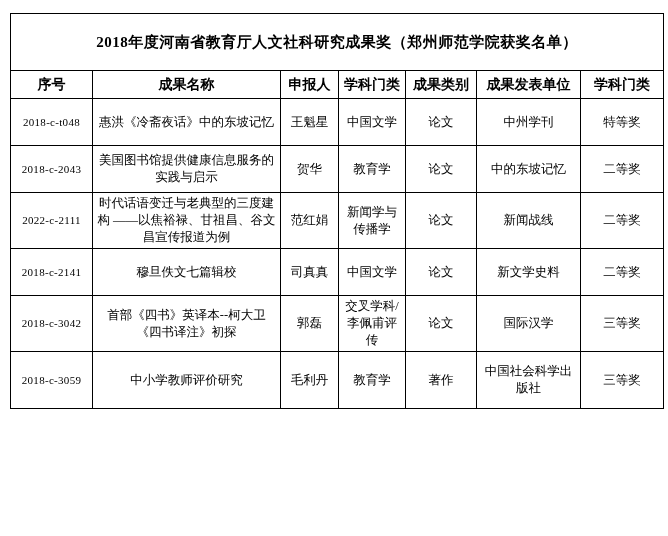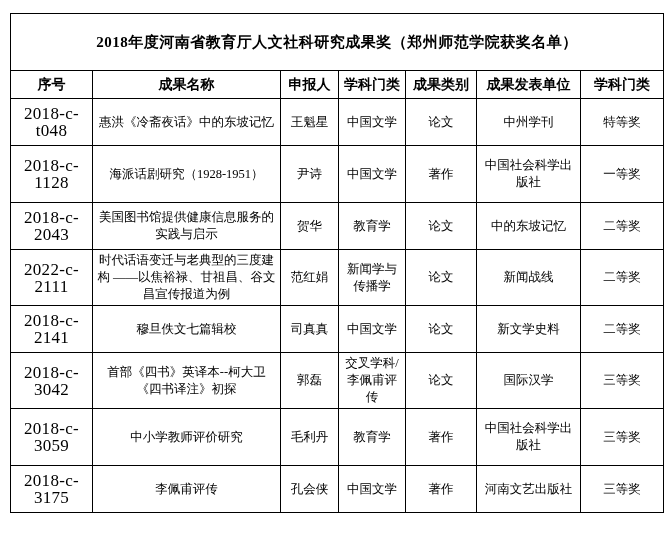--- a/index.html
+++ b/index.html
@@ -39,21 +39,21 @@
     height: 28px;
     font-size: 14px;
     font-weight: bold;
   }
   .data-row td {
     height: 47px;
     font-size: 12.5px;
     line-height: 17px;
   }
   .data-row td.cell-id {
-    font-size: 17px;
+    font-size: 11px;
     letter-spacing: 0.3px;
     word-break: keep-all;
     padding: 1px 1px;
   }
   .data-row td.cell-publisher {
     padding: 11px 2px;
   }
 </style>
 </head>
 <body>
@@ -82,29 +82,20 @@
       <th>学科门类</th>
     </tr>
     <tr class="data-row">
       <td class="cell-id">2018-c-t048</td>
       <td>惠洪《冷斋夜话》中的东坡记忆</td>
       <td>王魁星</td>
       <td>中国文学</td>
       <td>论文</td>
       <td class="cell-publisher">中州学刊</td>
       <td>特等奖</td>
-    </tr>
-    <tr class="data-row">
-      <td class="cell-id">2018-c-1128</td>
-      <td>海派话剧研究（1928-1951）</td>
-      <td>尹诗</td>
-      <td>中国文学</td>
-      <td>著作</td>
-      <td class="cell-publisher">中国社会科学出版社</td>
-      <td>一等奖</td>
     </tr>
     <tr class="data-row">
       <td class="cell-id">2018-c-2043</td>
       <td>美国图书馆提供健康信息服务的实践与启示</td>
       <td>贺华</td>
       <td>教育学</td>
       <td>论文</td>
       <td class="cell-publisher">中的东坡记忆</td>
       <td>二等奖</td>
     </tr>
@@ -137,23 +128,14 @@
     </tr>
     <tr class="data-row">
       <td class="cell-id">2018-c-3059</td>
       <td>中小学教师评价研究</td>
       <td>毛利丹</td>
       <td>教育学</td>
       <td>著作</td>
       <td class="cell-publisher">中国社会科学出版社</td>
       <td>三等奖</td>
     </tr>
-    <tr class="data-row">
-      <td class="cell-id">2018-c-3175</td>
-      <td>李佩甫评传</td>
-      <td>孔会侠</td>
-      <td>中国文学</td>
-      <td>著作</td>
-      <td class="cell-publisher">河南文艺出版社</td>
-      <td>三等奖</td>
-    </tr>
   </tbody>
 </table>
 
 </body></html>

